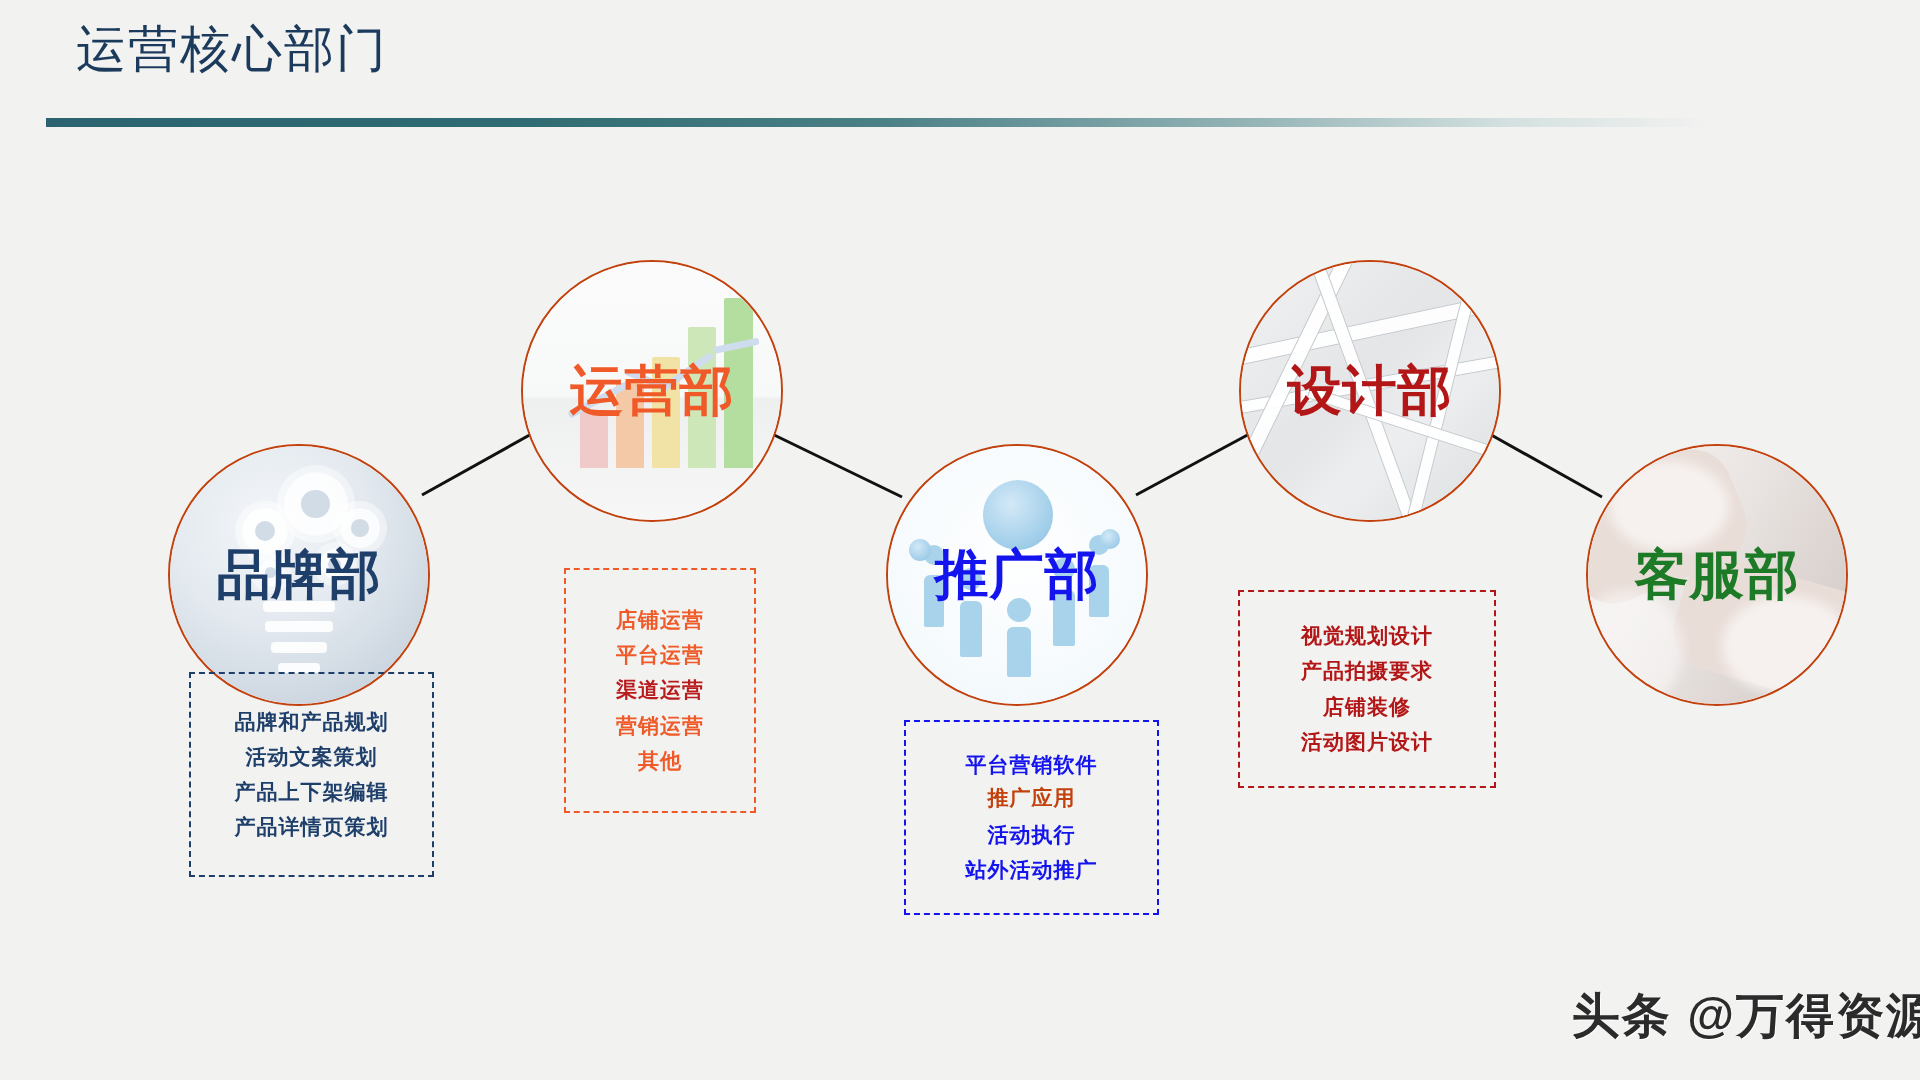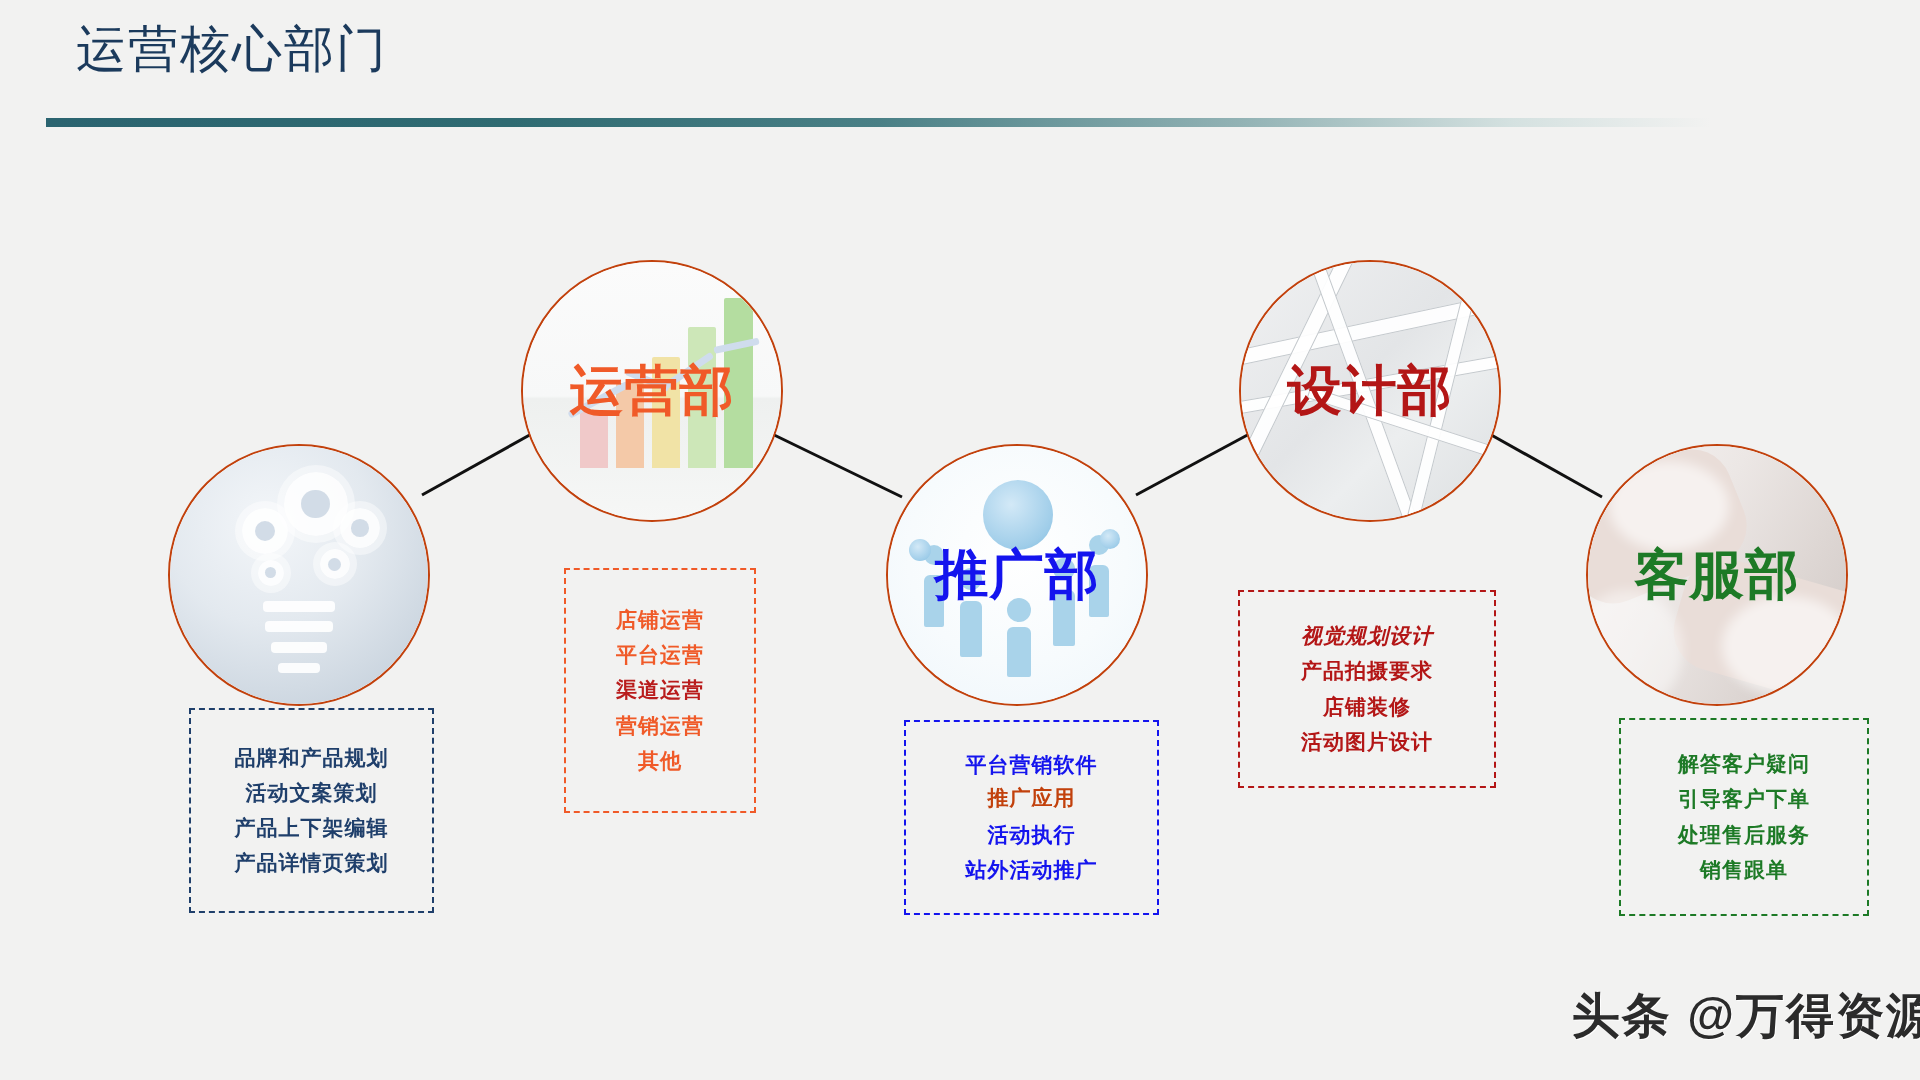--- a/index.html
+++ b/index.html
@@ -170,21 +170,21 @@
     gap: 9px;
   }
   .detail-box .detail-item {
     font-size: 21px;
     font-weight: 700;
     letter-spacing: 1px;
     white-space: nowrap;
     line-height: 1.25;
   }
 
-  #box-brand      { left: 143px;  top: 708px;  width: 245px; height: 205px; }
+  #box-brand      { left: 143px;  top: 672px;  width: 245px; height: 205px; }
   #box-operations { left: 518px;  top: 568px;  width: 192px; height: 245px; }
   #box-promotion  { left: 858px;  top: 720px;  width: 255px; height: 195px; }
   #box-design     { left: 1192px; top: 590px;  width: 258px; height: 198px; }
   #box-service    { left: 1573px; top: 718px;  width: 250px; height: 198px; }
 
   
   .watermark {
     position: absolute;
     right: 30px; bottom: 32px;
     font-size: 48px;
@@ -215,20 +215,21 @@
       <div class="gear" style="left:44%;top:10%;width:64px;height:64px;"></div>
       <div class="gear" style="left:28%;top:24%;width:46px;height:46px;"></div>
       <div class="gear" style="left:66%;top:24%;width:40px;height:40px;"></div>
       <div class="gear" style="left:58%;top:40%;width:30px;height:30px;"></div>
       <div class="gear" style="left:34%;top:44%;width:26px;height:26px;"></div>
       <div class="bulb-line" style="left:36%;top:60%;width:28%;height:11px;"></div>
       <div class="bulb-line" style="left:37%;top:68%;width:26%;height:11px;"></div>
       <div class="bulb-line" style="left:39%;top:76%;width:22%;height:11px;"></div>
       <div class="bulb-line" style="left:42%;top:84%;width:16%;height:10px;"></div>
     </div>
+    <span class="circle-label" style="color:#1f3f6b;">品牌部</span>
   </div>
 
   <div class="circle" id="circle-operations">
     <div class="circle-art art-chart">
       <div class="bar" style="left:22%;width:11%;height:22%;background:#f0c9c9;"></div>
       <div class="bar" style="left:36%;width:11%;height:33%;background:#f4c9a8;"></div>
       <div class="bar" style="left:50%;width:11%;height:43%;background:#f1e3a6;"></div>
       <div class="bar" style="left:64%;width:11%;height:55%;background:#cde7b8;"></div>
       <div class="bar" style="left:78%;width:11%;height:66%;background:#b4dda0;"></div>
       <div class="trend" style="left:18%;top:58%;width:26%;transform:rotate(-28deg);"></div>
@@ -292,28 +293,22 @@
   </div>
 
   <div class="detail-box" id="box-promotion" style="border-color:#1414ee;">
     <div class="detail-item" style="color:#1414ee;">平台营销软件</div>
     <div class="detail-item" style="color:#c2410c;font-family:Liberation Mono, monospace;">推广应用</div>
     <div class="detail-item" style="color:#1414ee;">活动执行</div>
     <div class="detail-item" style="color:#1414ee;">站外活动推广</div>
   </div>
 
   <div class="detail-box" id="box-design" style="border-color:#b31616;">
-    <div class="detail-item" style="color:#b31616;font-style:italic;">视觉规划设计</div>
+    <div class="detail-item" style="color:#b31616;">视觉规划设计</div>
     <div class="detail-item" style="color:#b31616;">产品拍摄要求</div>
     <div class="detail-item" style="color:#b31616;">店铺装修</div>
     <div class="detail-item" style="color:#b31616;">活动图片设计</div>
   </div>
 
-  <div class="detail-box" id="box-service" style="border-color:#1d7a26;">
-    <div class="detail-item" style="color:#1d7a26;">解答客户疑问</div>
-    <div class="detail-item" style="color:#1d7a26;">引导客户下单</div>
-    <div class="detail-item" style="color:#1d7a26;">处理售后服务</div>
-    <div class="detail-item" style="color:#1d7a26;">销售跟单</div>
-  </div>
 
   <div class="watermark">头条 @万得资源</div>
 
 </div>
 
 </body></html>

